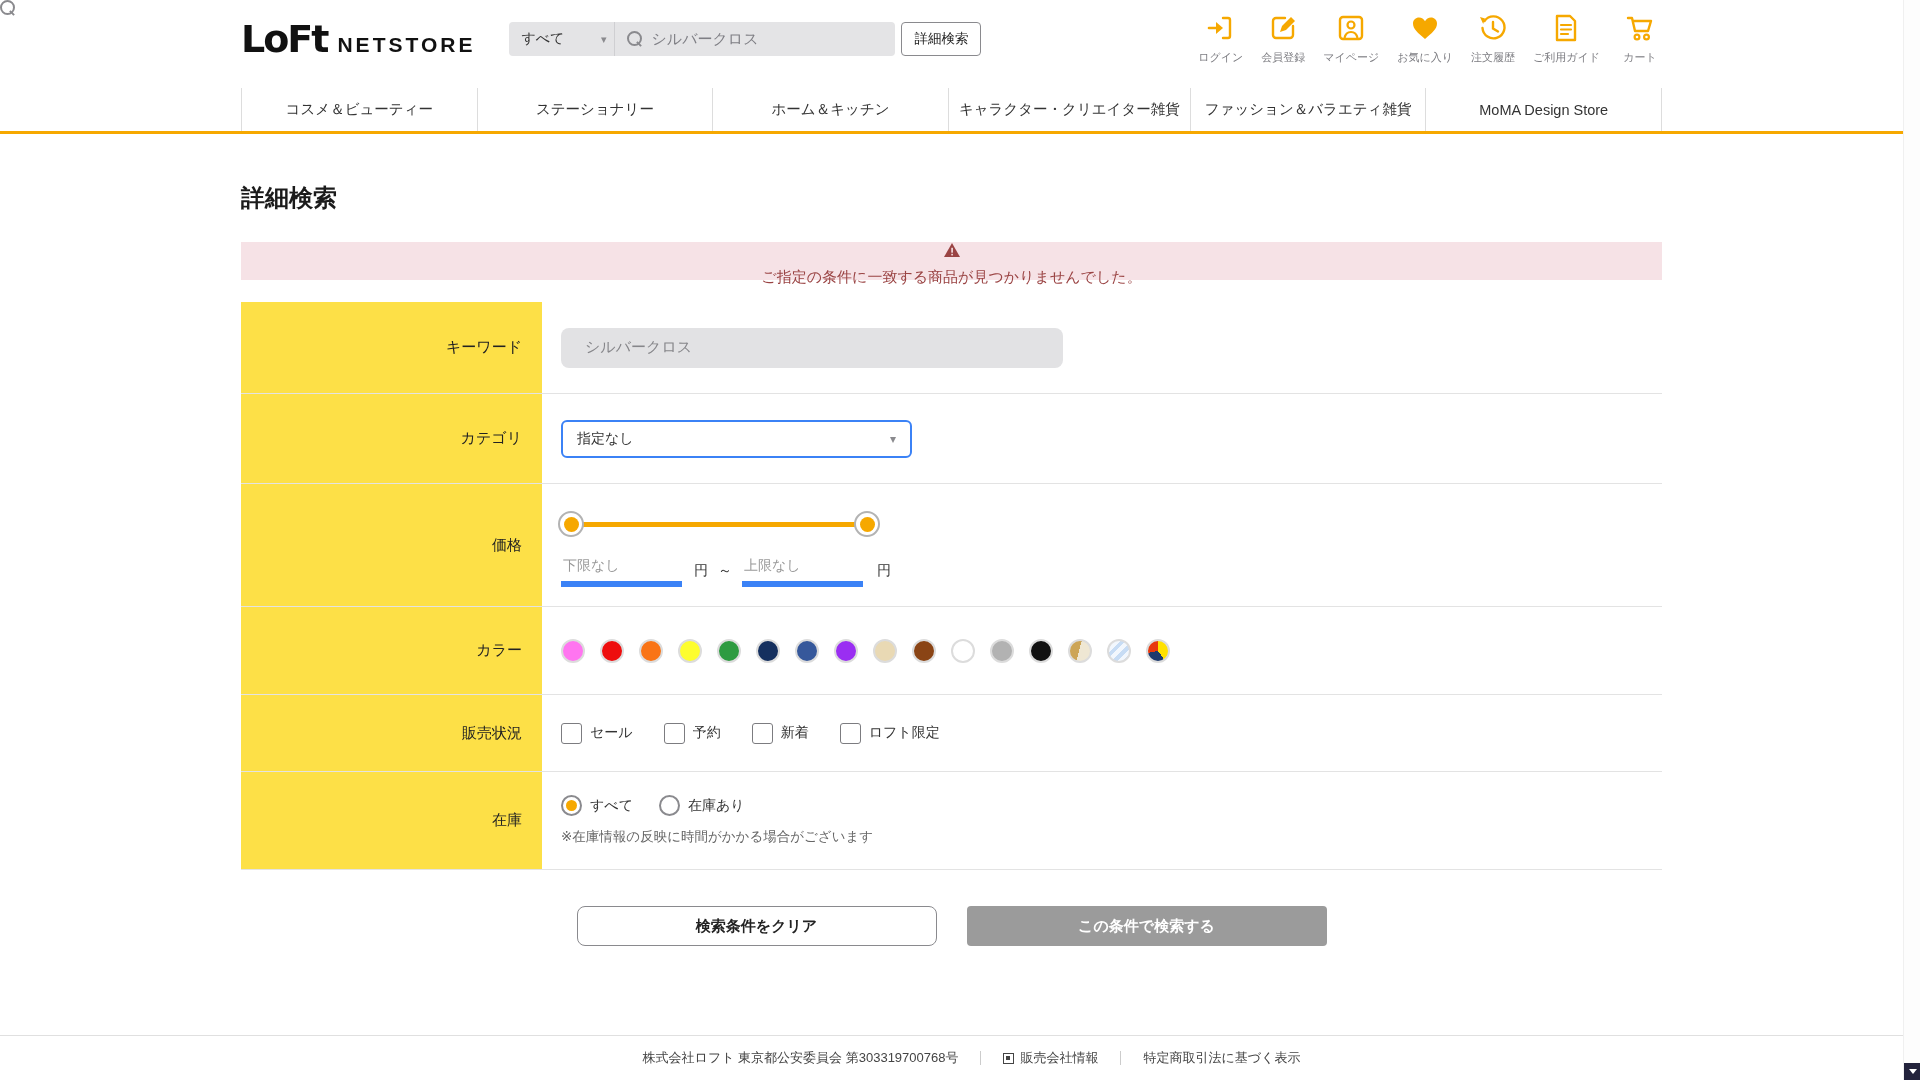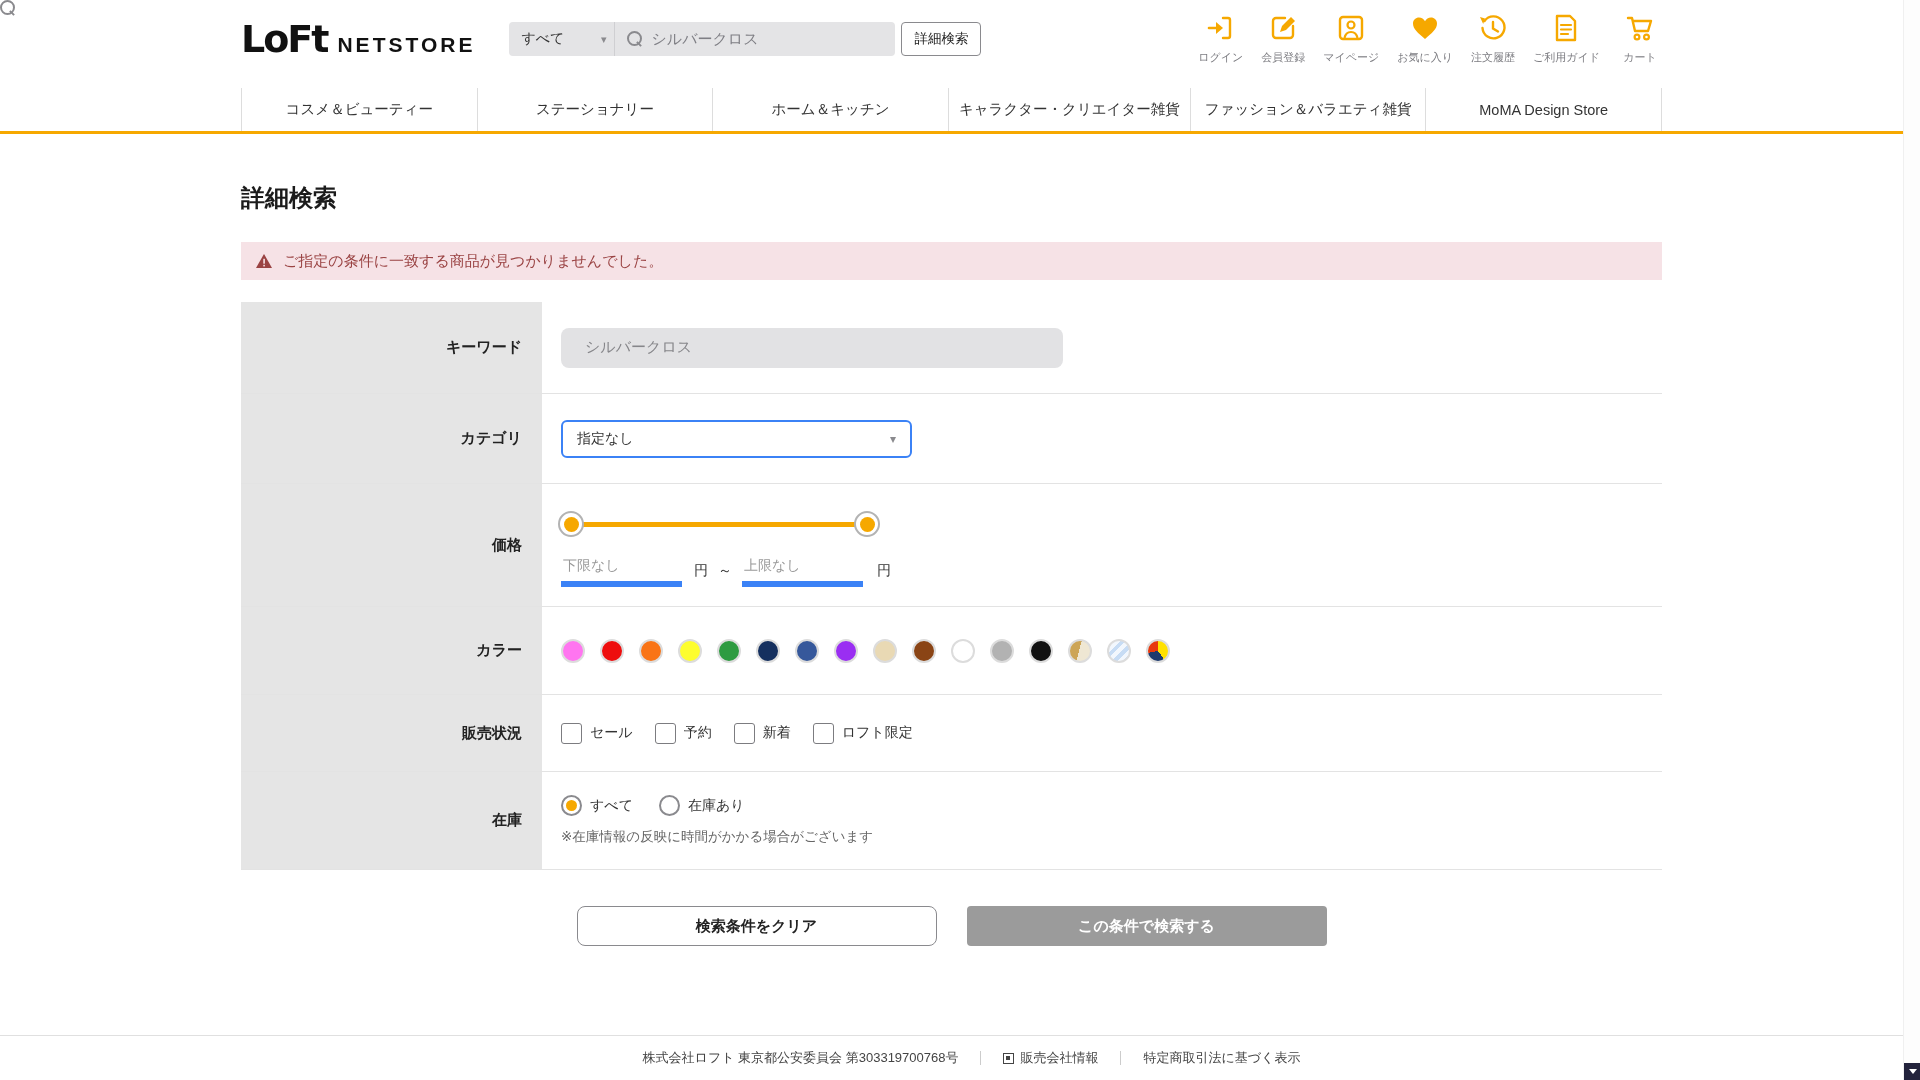--- a/index.html
+++ b/index.html
@@ -33,27 +33,27 @@
 
   .nav { height:46px; border-bottom:3px solid #f6a800; }
   .nav-inner { width:1421px; margin:10px auto; height:100%; display:flex; }
   .nav-item { flex:1; display:flex; align-items:center; justify-content:center; font-size:14.5px; color:#333;
     border-left:1px solid #ddd; cursor:pointer; white-space:nowrap; padding:0 10px; }
   .nav-item:last-child { border-right:1px solid #ddd; }
 
   
   .page-title { margin:48px auto 0; font-size:24px; font-weight:800; color:#1b1b1b; }
   .error-banner { margin:28px auto 0; height:38px; background:#f6e2e6; display:flex; align-items:center;
-    gap:10px; padding:0 14px; font-size:15px; color:#9a4343; }
+    gap:10px; padding:0 14px; font-size:15px; color:#9a4343;flex-direction:column; }
   .warn-icon { width:18px; height:16px; flex:0 0 auto; }
 
   .form { margin:22px auto 0; }
   .form-row { display:flex; border-bottom:1px solid #e3e3e3; }
-  .form-label { width:301px; background:#e5e5e5; display:flex; align-items:center; justify-content:flex-end;
-    padding-right:20px; font-size:15px; font-weight:700; color:#222; }
+  .form-label { width:301px; background:#fde047; display:flex; align-items:center; justify-content:flex-end;
+    padding-right:20px; font-size:15px; font-weight:400; color:#222; }
   .form-field { flex:1; display:flex; align-items:center; padding-left:19px; }
 
   .row-keyword { height:92px; }
   .kw-input { display:flex; align-items:center; gap:10px; width:502px; height:40px; background:#e2e2e4;
     border-radius:8px; padding:0 14px; cursor:text; }
   .kw-input .qtext { font-size:15px; color:#86868a; }
 
   .row-category { height:90px; }
   .cat-select { display:flex; align-items:center; justify-content:space-between; width:351px; height:38px;
     border:2px solid #3b82f6; border-radius:6px; padding:0 14px; font-size:14px; color:#333; cursor:pointer; background:#fff; }
@@ -70,21 +70,21 @@
   .price-inputs { display:flex; align-items:center; font-size:14px; color:#333; }
   .u-input { width:121px; border-bottom:6px solid #3b82f6; padding:2px 2px 6px; font-size:14px; color:#999; cursor:text; }
   .yen1 { margin-left:12px; } .tilde { margin:0 10px; } .yen2 { margin-left:14px; }
   .u-input.max { margin-left:0; }
 
   .row-color { height:88px; }
   .swatches { display:flex; align-items:center; gap:15px; }
   .swatch { width:24px; height:24px; border-radius:50%; border:2px solid #dcdcdc; cursor:pointer; }
 
   .row-sales { height:77px; }
-  .checks { display:flex; align-items:center; gap:22px; }
+  .checks { display:flex; align-items:center; gap:31px; }
   .check { display:flex; align-items:center; gap:8px; font-size:14px; color:#333; cursor:pointer; }
   .box { width:21px; height:21px; border:1px solid #7c7c80; border-radius:3px; background:#fff; }
 
   .row-stock { height:98px; }
   .stock-wrap { display:flex; flex-direction:column; gap:12px; }
   .radios { display:flex; align-items:center; gap:26px; }
   .radio-opt { display:flex; align-items:center; gap:8px; font-size:14px; color:#333; cursor:pointer; }
   .rad { width:21px; height:21px; border:2px solid #8a8a8e; border-radius:50%; background:#fff;
     display:flex; align-items:center; justify-content:center; }
   .rad .in { width:11px; height:11px; border-radius:50%; background:transparent; }

